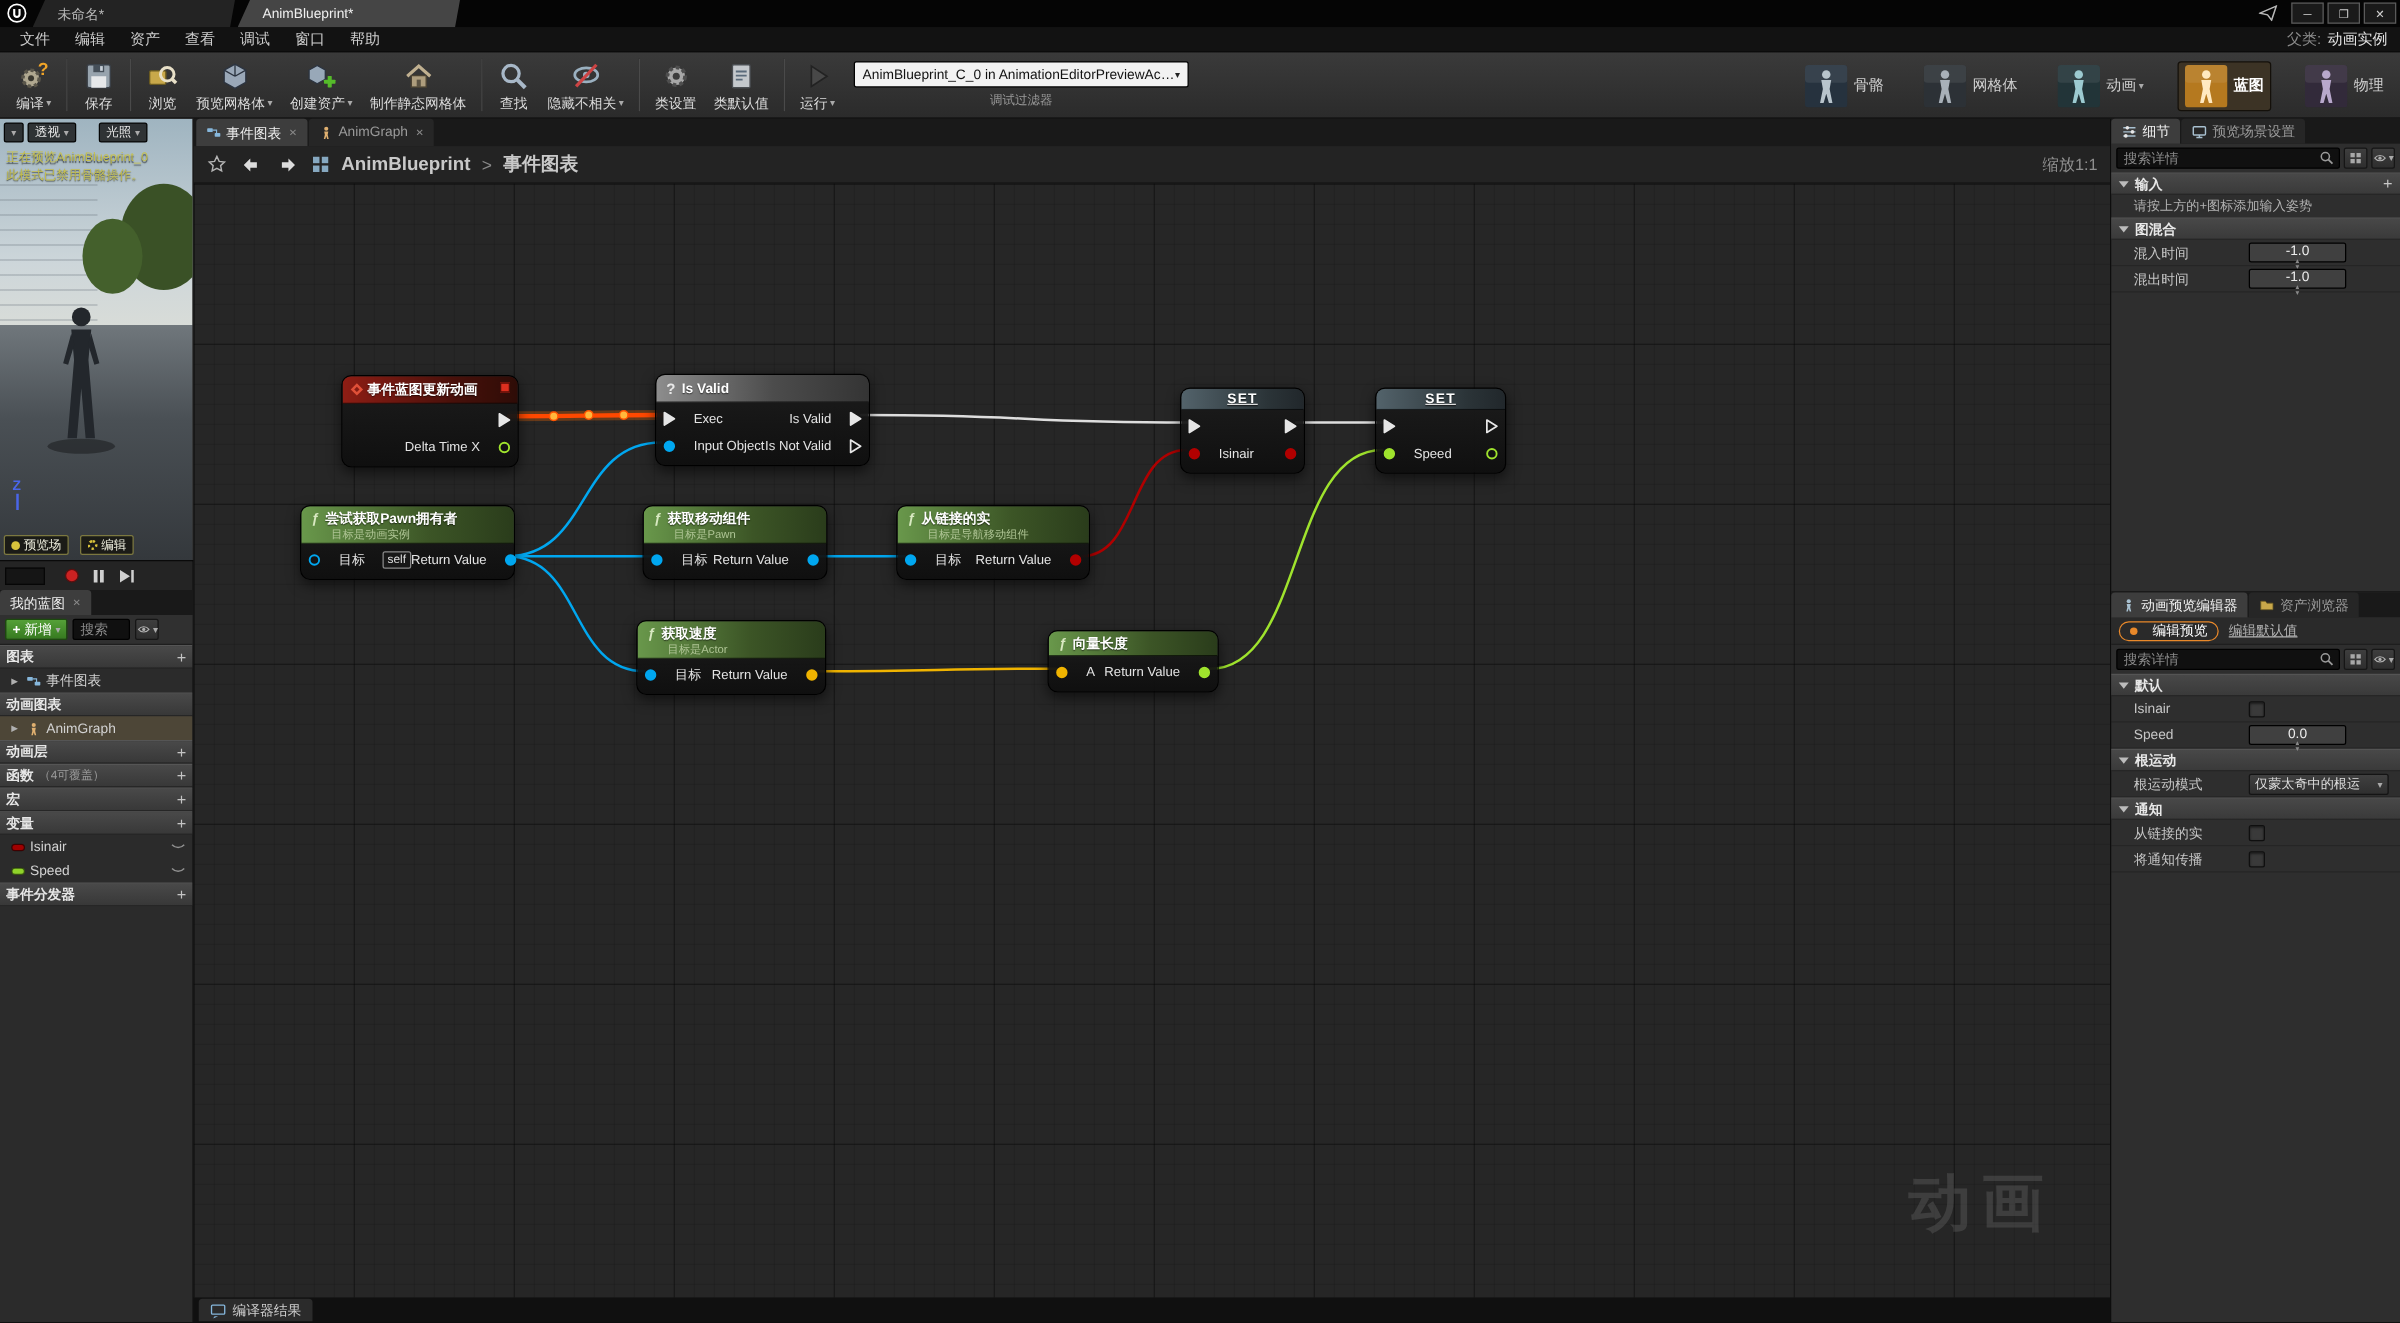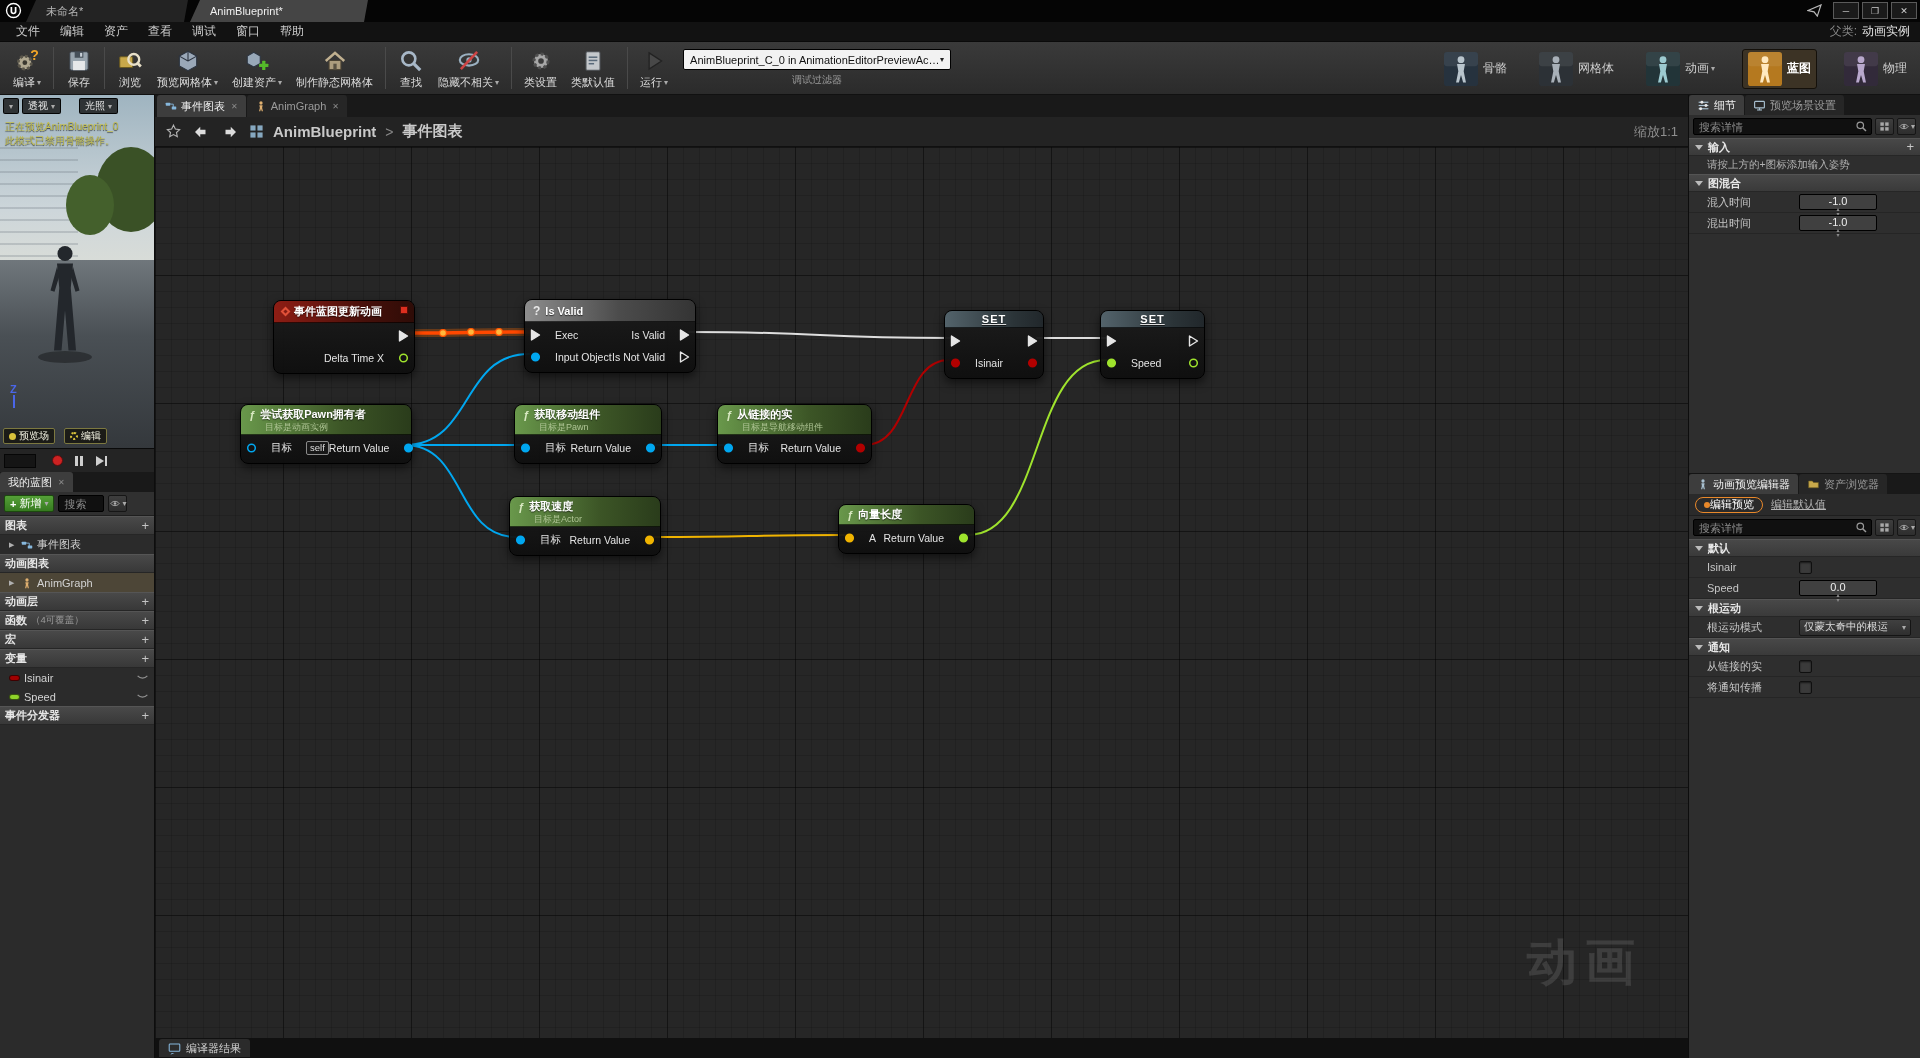--- a/index.html
+++ b/index.html
@@ -155,21 +155,21 @@
   .prop-row{height:21px;display:flex;align-items:center;padding-left:18px;border-bottom:1px solid rgba(0,0,0,.18);}
   .prop-label{width:86px;flex-shrink:0;font-size:11px;color:#c6c6c6;overflow:hidden;text-overflow:ellipsis;white-space:nowrap;}
   .spinbox{width:78px;height:16px;background:#404040;border:1px solid #000;border-radius:2px;display:flex;align-items:center;margin-left:6px;flex-direction:column;}
   .spin-val{flex:1;padding:0 4px;font-size:11px;color:#ededed;}
   .spin-arrows{width:10px;display:flex;flex-direction:column;align-items:center;line-height:5px;}
   .sa{font-size:6px;color:#8a8a8a;}
   .checkbox{width:13px;height:13px;background:#3a3a3a;border:1px solid #0f0f0f;border-radius:2px;box-shadow:inset 0 1px 2px rgba(0,0,0,.6);margin-left:6px;}
   .dropbox{width:112px;height:17px;background:linear-gradient(#404040,#2f2f2f);border:1px solid #141414;border-radius:2px;display:flex;align-items:center;margin-left:6px;padding:0 4px;}
   .drop-val{flex:1;font-size:10.5px;color:#ddd;overflow:hidden;white-space:nowrap;}
   .edit-row{height:22px;background:#2a2a2a;border-bottom:1px solid #1e1e1e;display:flex;align-items:center;gap:8px;padding:0 6px;}
-  .pill{display:inline-flex;align-items:center;gap:0;border:1px solid #e8882a;border-radius:9px;height:16px;padding:0 8px;color:#fff;font-size:11px;}
+  .pill{display:inline-flex;align-items:center;gap:12px;border:1px solid #e8882a;border-radius:9px;height:16px;padding:0 8px;color:#fff;font-size:11px;}
   .pill-dot{width:6px;height:6px;border-radius:50%;background:#e8882a;}
   .plain-toggle{font-size:11px;color:#b4b4b4;text-decoration:underline;}
 </style>
 </head>
 <body>
 
 <div id="root">
 
   <div class="titlebar">
     <svg class="ue-logo" width="17" height="17" viewBox="0 0 20 20">

